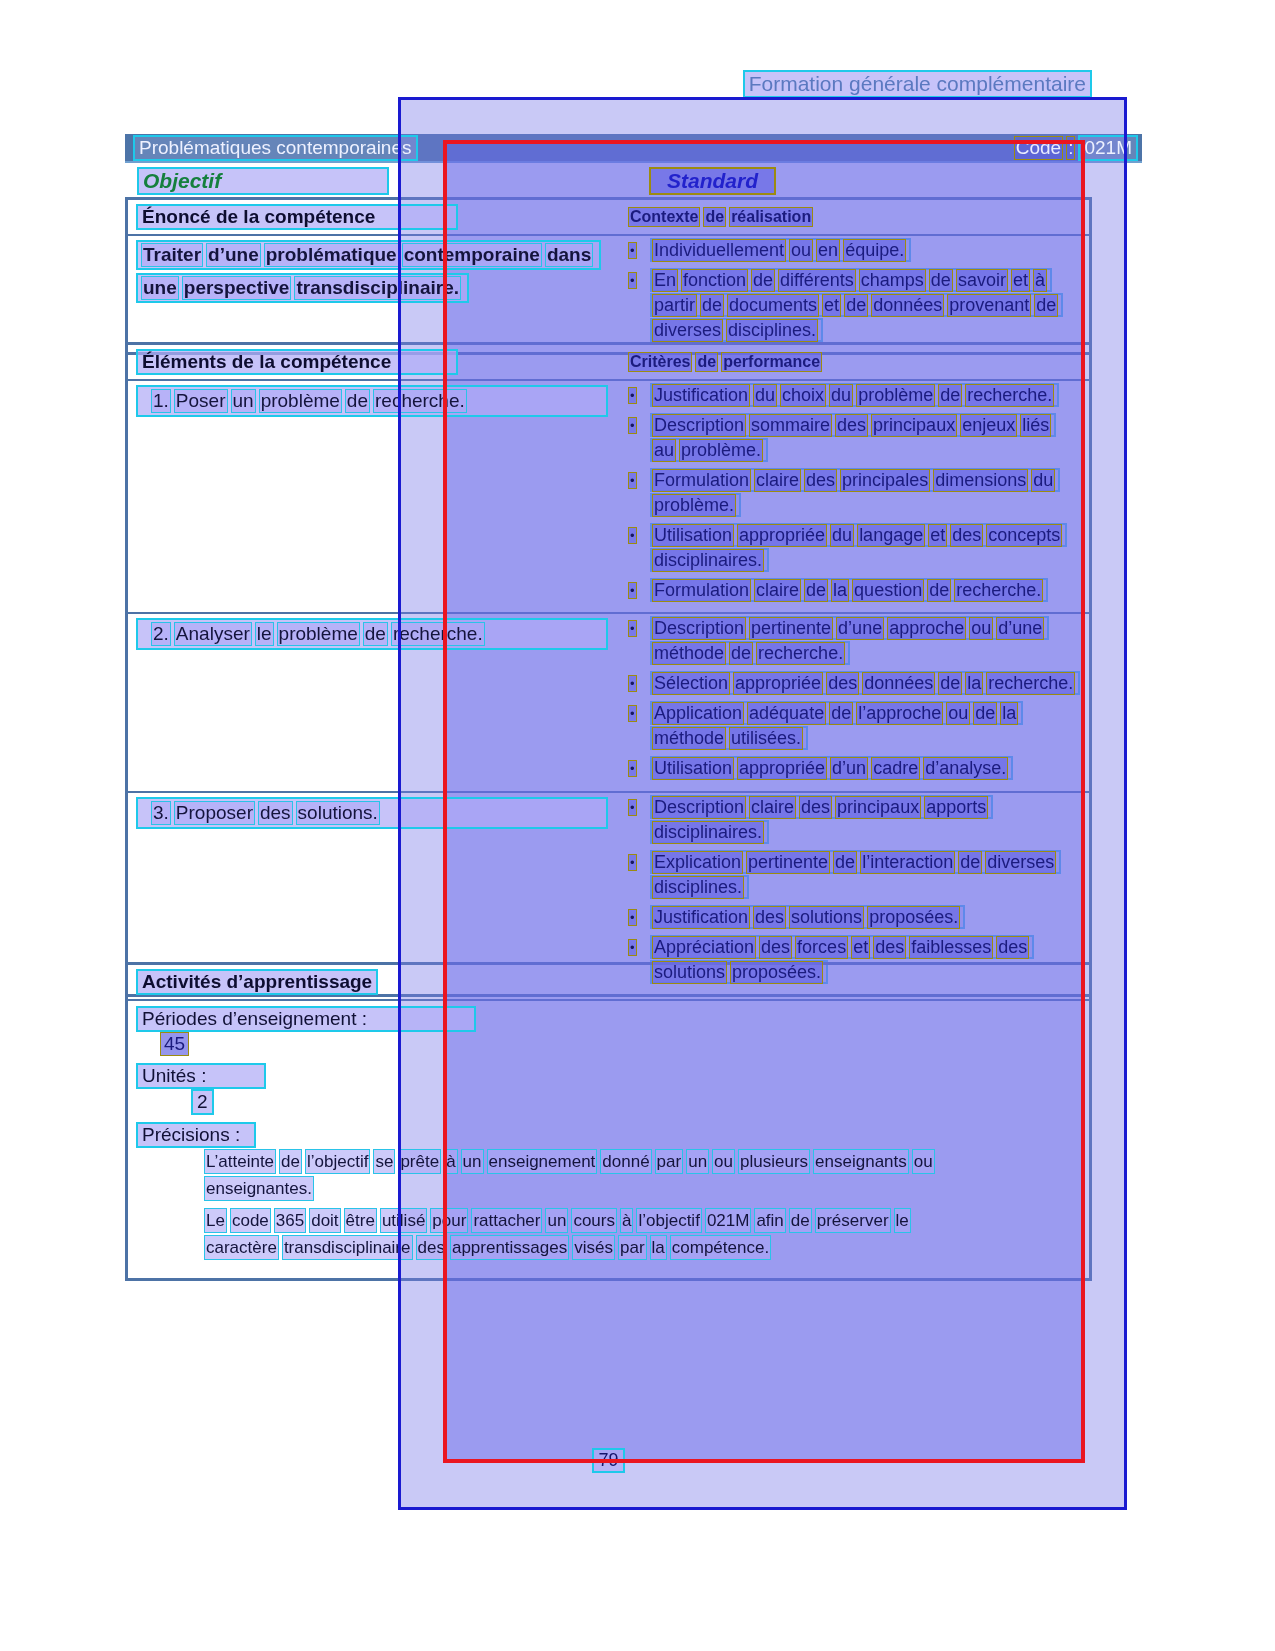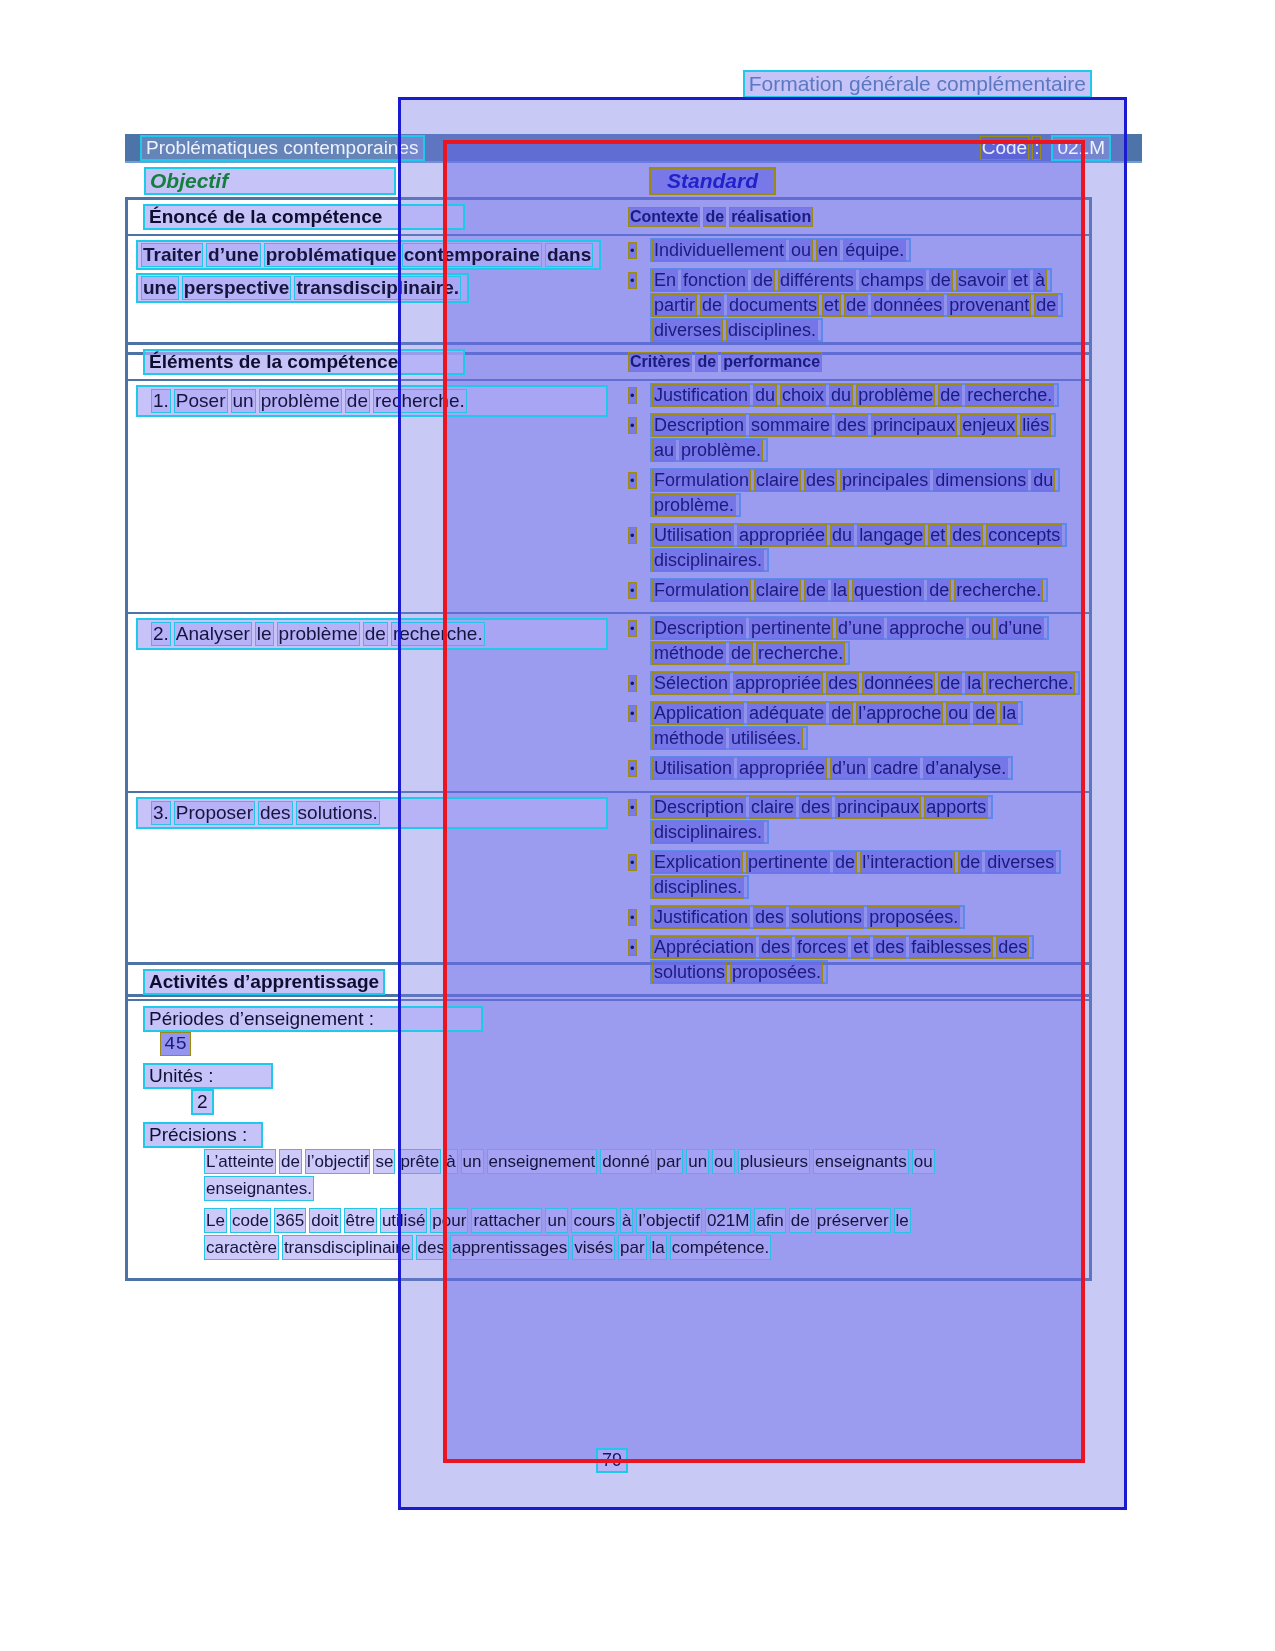--- a/index.html
+++ b/index.html
@@ -3,42 +3,42 @@
 <meta charset="utf-8">
 <style>
   html,body { margin:0; padding:0; }
   body { width:1275px; height:1651px; background:#ffffff; font-family:"Liberation Sans", sans-serif; }
   #page { position:relative; width:1275px; height:1651px; background:#ffffff; overflow:hidden; }
 
   
   .lb { 
     display:inline-block; width:fit-content;
     border:2px solid #1ec9ea; background:rgba(176,172,246,0.72);
-    padding:0 4px; position:relative; z-index:60;margin-left:7px;
+    padding:0 4px; position:relative; z-index:60;
   }
   .w { 
     display:inline-block; position:relative; z-index:60;
     border:1px solid #9c8b10; background:rgba(108,108,230,0.72);
     padding:0 1px; margin:1px 3px 1px 0; color:#1b1b7e;
   }
   .zone-left .w { border-color:#2ac3e8; background:rgba(172,167,246,0.6); color:#14143c; }
   .btext { 
     display:inline; border:2px solid rgba(30,195,235,0.8);
     background:rgba(140,140,240,0.25);
     box-decoration-break:clone; -webkit-box-decoration-break:clone;
   }
 
   
   .top-title { position:absolute; top:70px; left:125px; width:967px; display:flex; justify-content:flex-end; font-size:21px; color:#5b79c0; }
 
   
   .bar { position:absolute; top:134px; left:125px; width:1017px; height:29px;
          background:#4d74a8; border-bottom:2px solid #6fa0d0; box-sizing:border-box;
          display:flex; justify-content:space-between; align-items:center;
-         padding:0 31px 0 8px; font-size:19px; color:#e9ecff; }
+         padding:0 4px 0 8px; font-size:19px; color:#e9ecff; }
   .bar .lb { background:rgba(200,205,255,0.2); color:#eef1ff; }
   .bar .w  { background:rgba(90,90,220,0.4); color:#e9ecff; }
   .code-group { display:flex; align-items:center; }
 
   
   .objstd { position:absolute; top:167px; left:125px; width:967px; height:28px; font-size:21px; font-weight:bold; font-style:italic; }
   .obj-box { position:absolute; left:12px; min-width:252px; box-sizing:border-box; color:#15803d; }
   .std-box { position:absolute; left:524px; border:2px solid #9c8b10; background:rgba(108,108,230,0.75);
              color:#2222cc; padding:0 16px; z-index:60; }
 
@@ -61,21 +61,21 @@
   .bullet { display:flex; margin-bottom:5px; font-size:18px; line-height:21px; }
   .dot-col { flex:0 0 22px; padding-top:1px; }
   .dot-box { font-size:13px; line-height:15px; color:#181860; }
   .bullet .text-col { flex:1; }
 
   
   .act-body { padding:5px 8px; font-size:19px; color:#101035; }
   .act-row { display:flex; align-items:flex-start; margin-bottom:7px;flex-direction:column; }
   .lbl-periods { min-width:340px; box-sizing:border-box; }
   .val-45 { margin-left:24px; border:1px solid #9c8b10; background:rgba(108,108,230,0.72);
-            padding:0 3px; color:#1b1b7e; position:relative; z-index:60;font-family:Liberation Mono, monospace; }
+            padding:0 3px; color:#1b1b7e; position:relative; z-index:60; }
   .lbl-units { min-width:130px; box-sizing:border-box; }
   .val-2 { margin-left:55px; }
   .lbl-prec { min-width:120px; box-sizing:border-box; }
   .prec-text { margin-left:68px; width:758px; font-size:17px; line-height:23px; }
   .prec-para { margin-bottom:5px; }
 
   
   .pagenum-row { position:absolute; top:1448px; left:125px; width:967px; text-align:center; font-size:18px; color:#15156a; }
 
   

